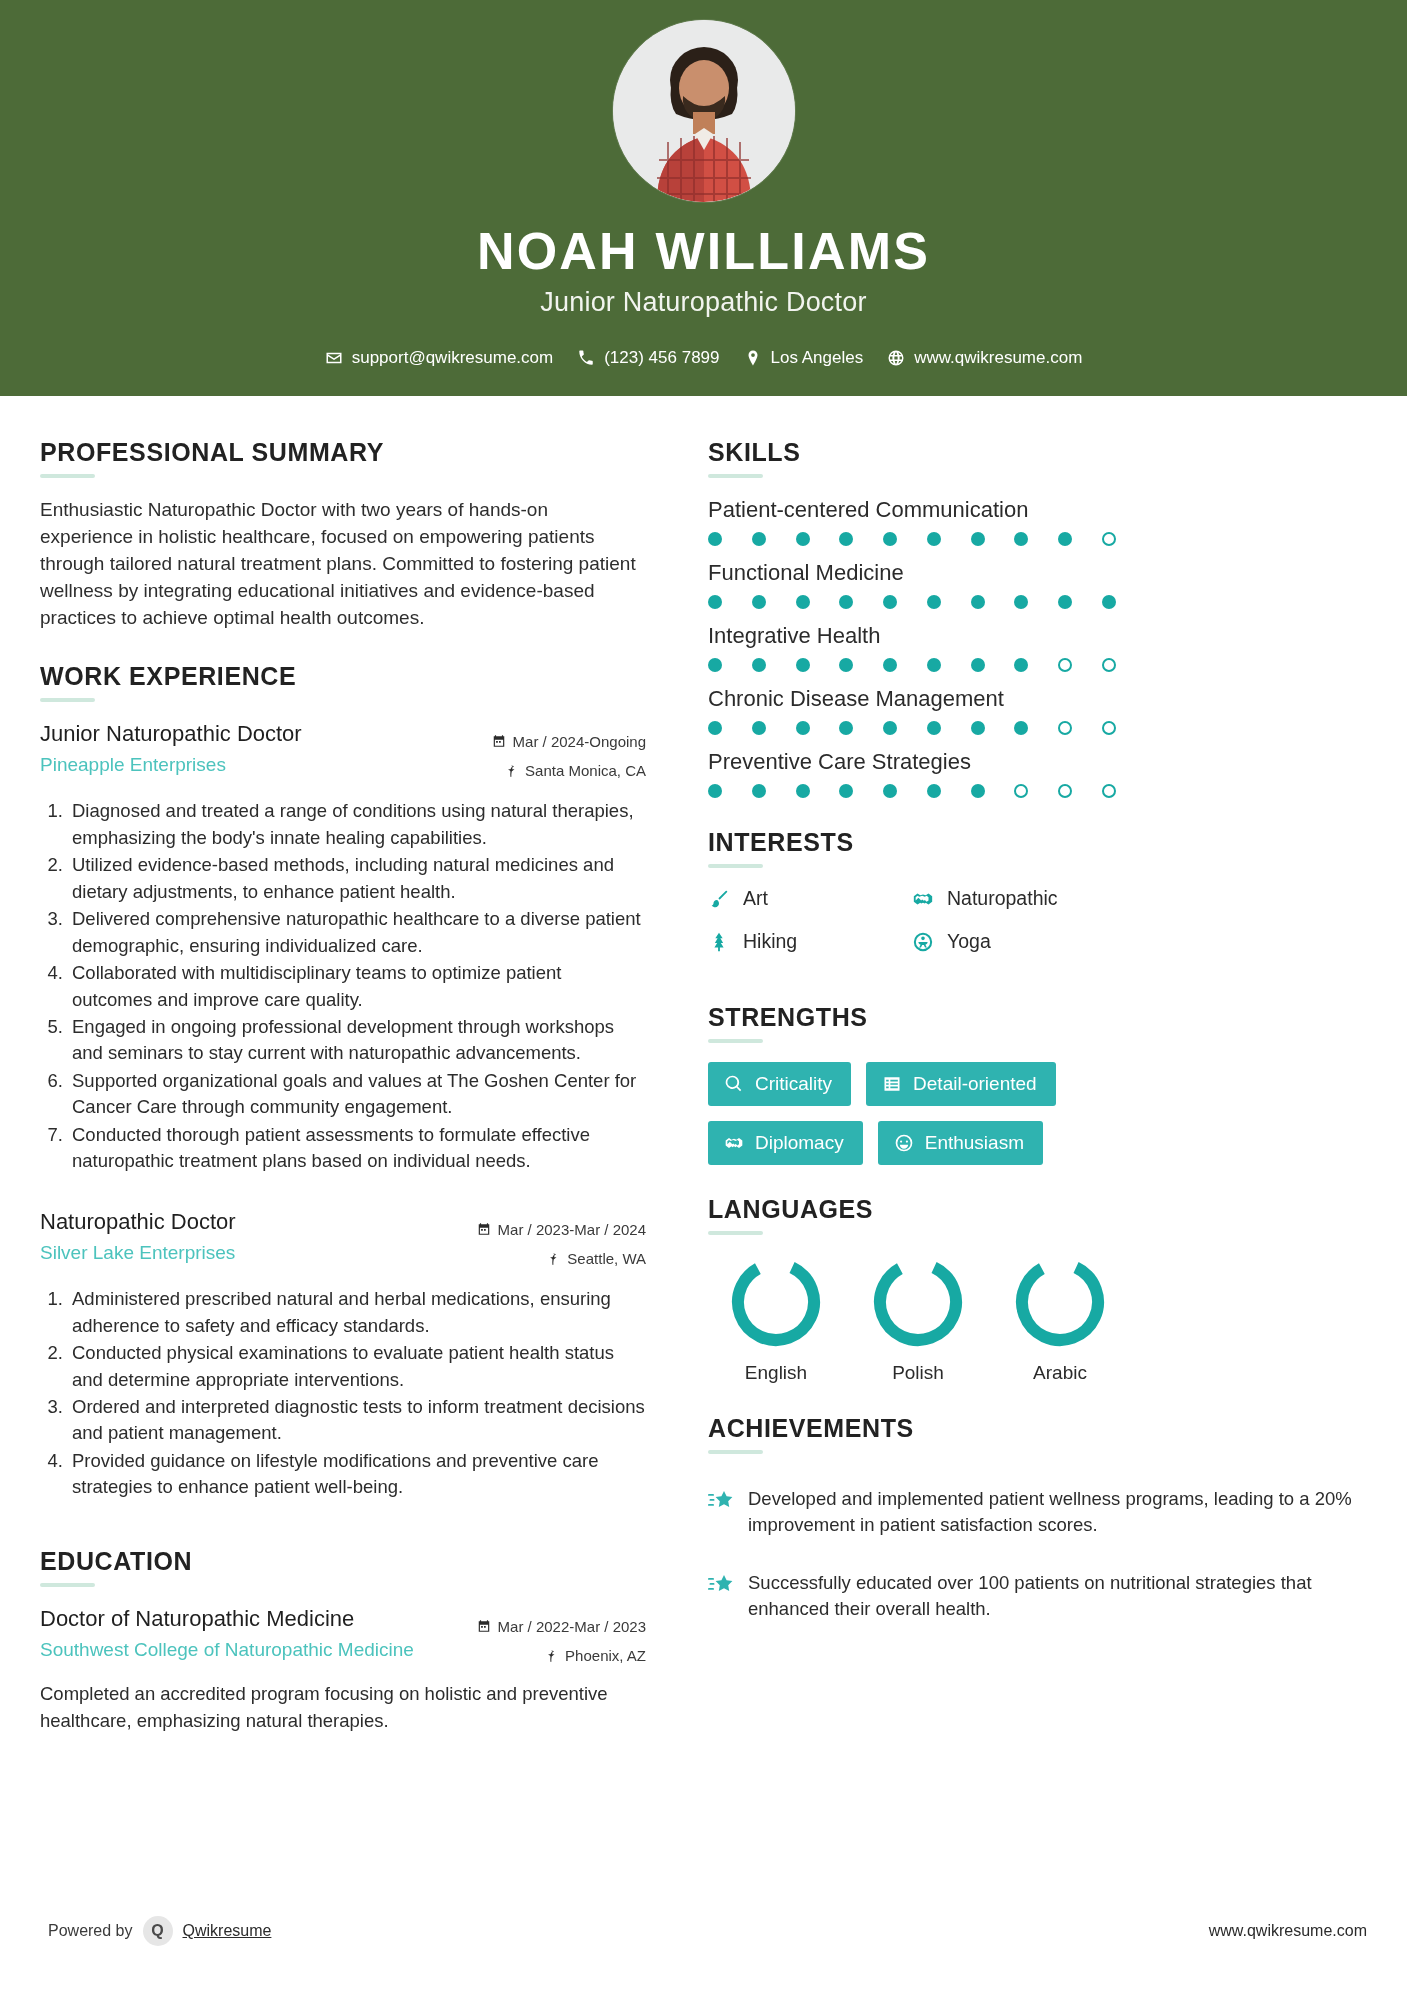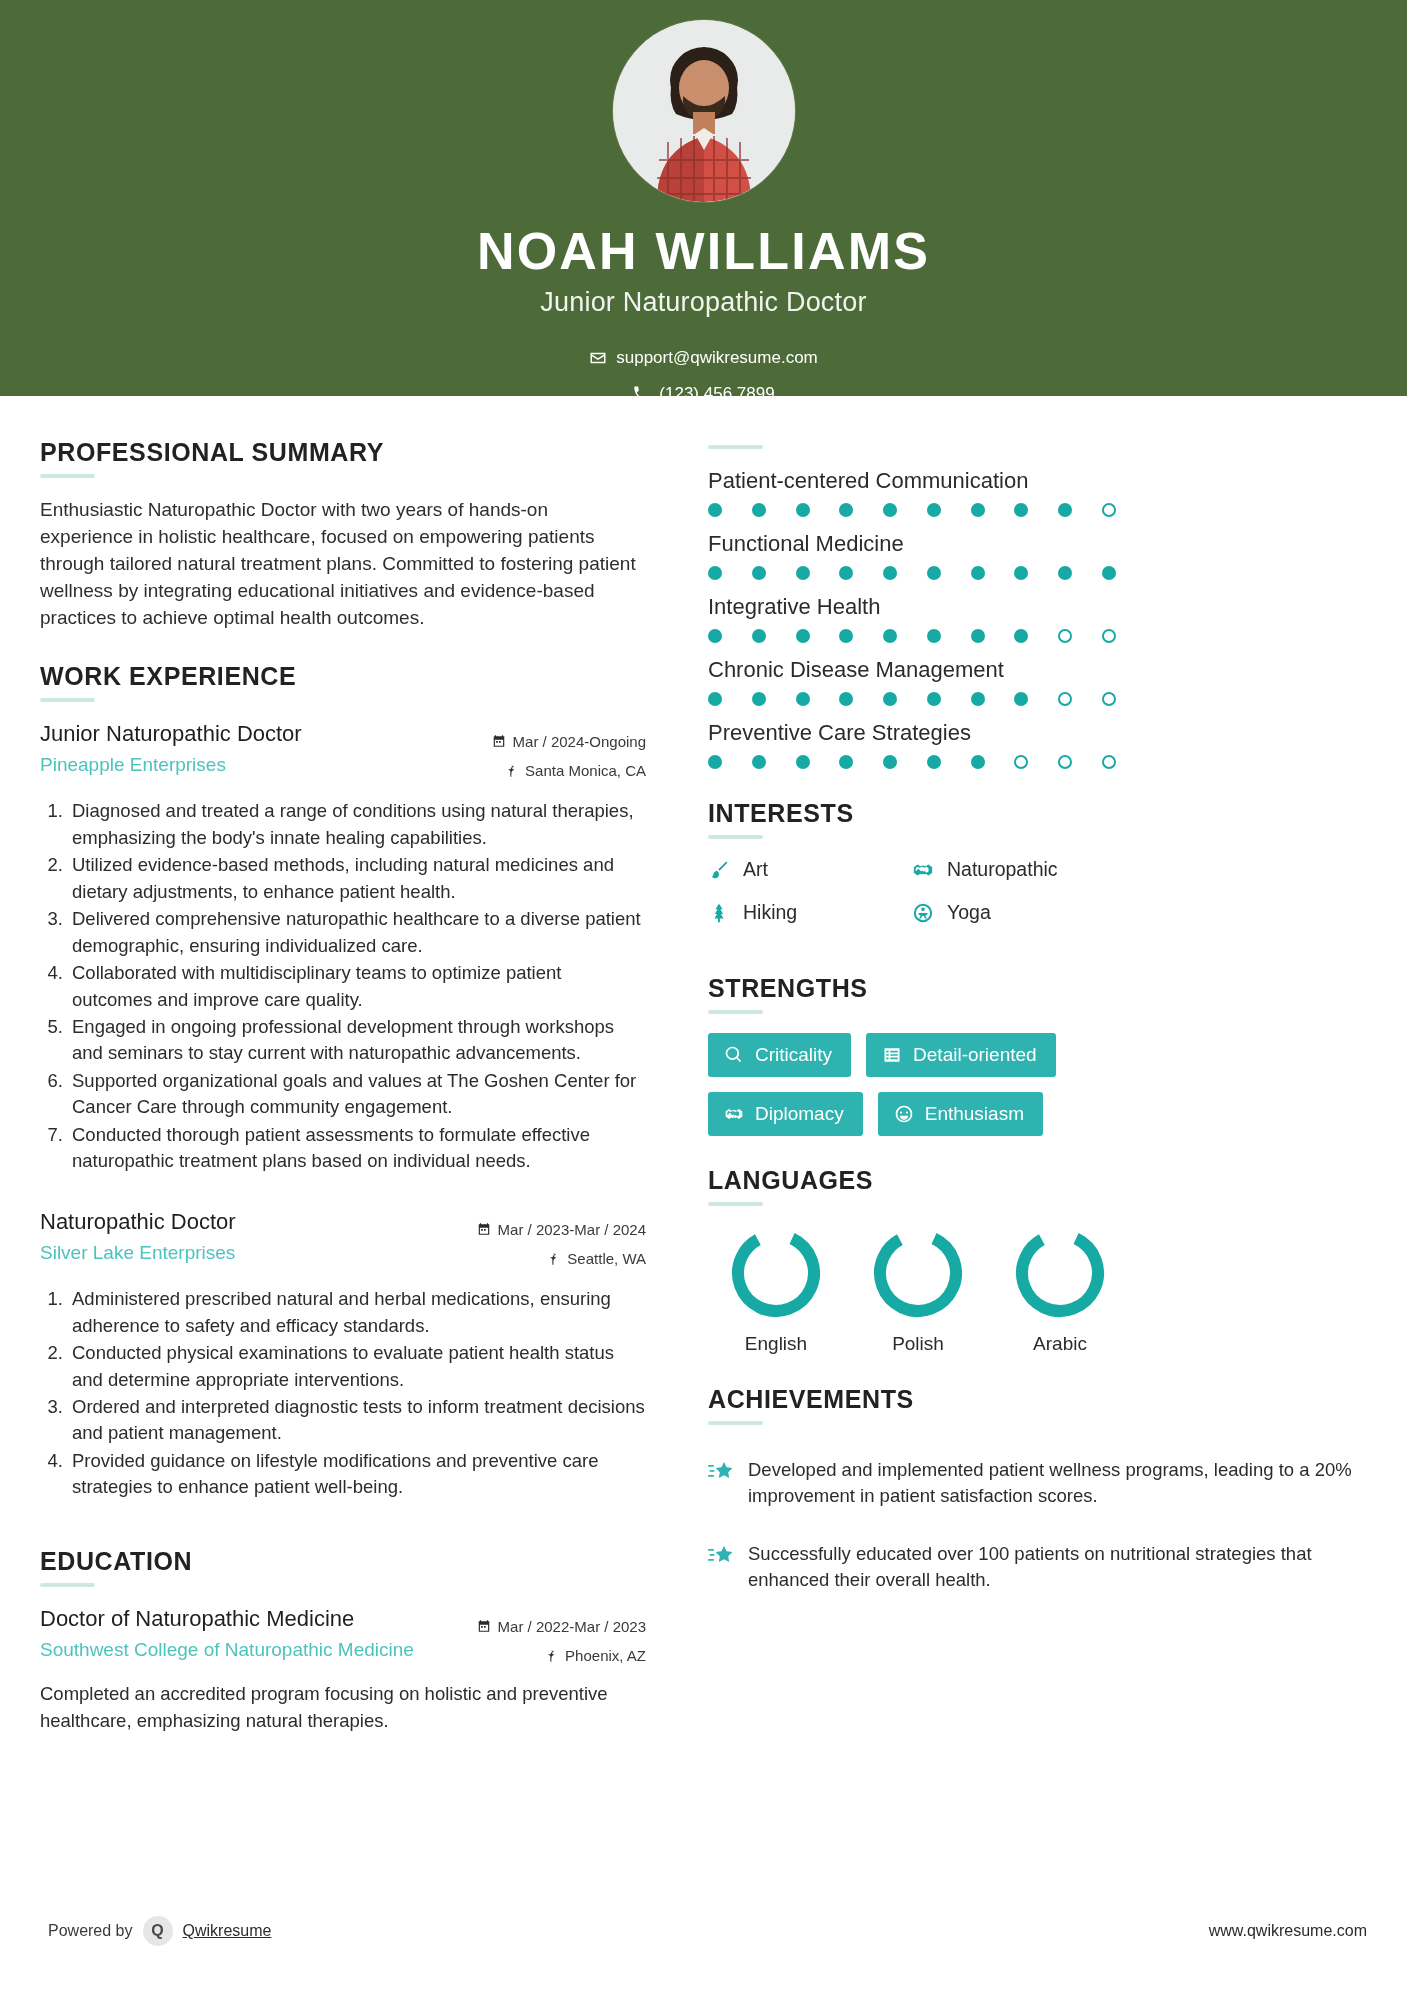--- a/index.html
+++ b/index.html
@@ -49,25 +49,24 @@
     font-size:27px;
     font-weight:normal;
     color:#f2f4ef;
     letter-spacing:.2px;
   }
   .contact-row{
     margin-top:30px;
     display:flex;
     justify-content:center;
     align-items:center;
-    gap:16px;
+    gap:4px;
     flex-wrap:wrap;
     font-size:17px;
     color:#ffffff;
-    flex-direction:column;
   }
   .contact-item{
     display:flex;align-items:center;gap:9px;
     padding:0 10px;
     white-space:nowrap;
   }
   .contact-item .ci{display:inline-flex;align-items:center;justify-content:center;width:18px;height:18px;}
   .contact-item .ci svg{width:100%;height:100%;fill:#ffffff;}
 
   
@@ -437,20 +436,21 @@
           </div>
           <p class="entry-desc">Completed an accredited program focusing on holistic and preventive healthcare, emphasizing natural therapies.</p>
         </div>
       </div>
 
     </div>
 
     <div class="col-right">
 
       <div class="sec-block">
+        <div class="sec-title">SKILLS</div>
         <div class="sec-rule"></div>
         <div id="skills-list">
             <div class="skill">
               <div class="skill-name">Patient-centered Communication</div>
               <div class="dots">
                 <span class="dot on"></span>
                 <span class="dot on"></span>
                 <span class="dot on"></span>
                 <span class="dot on"></span>
                 <span class="dot on"></span>

